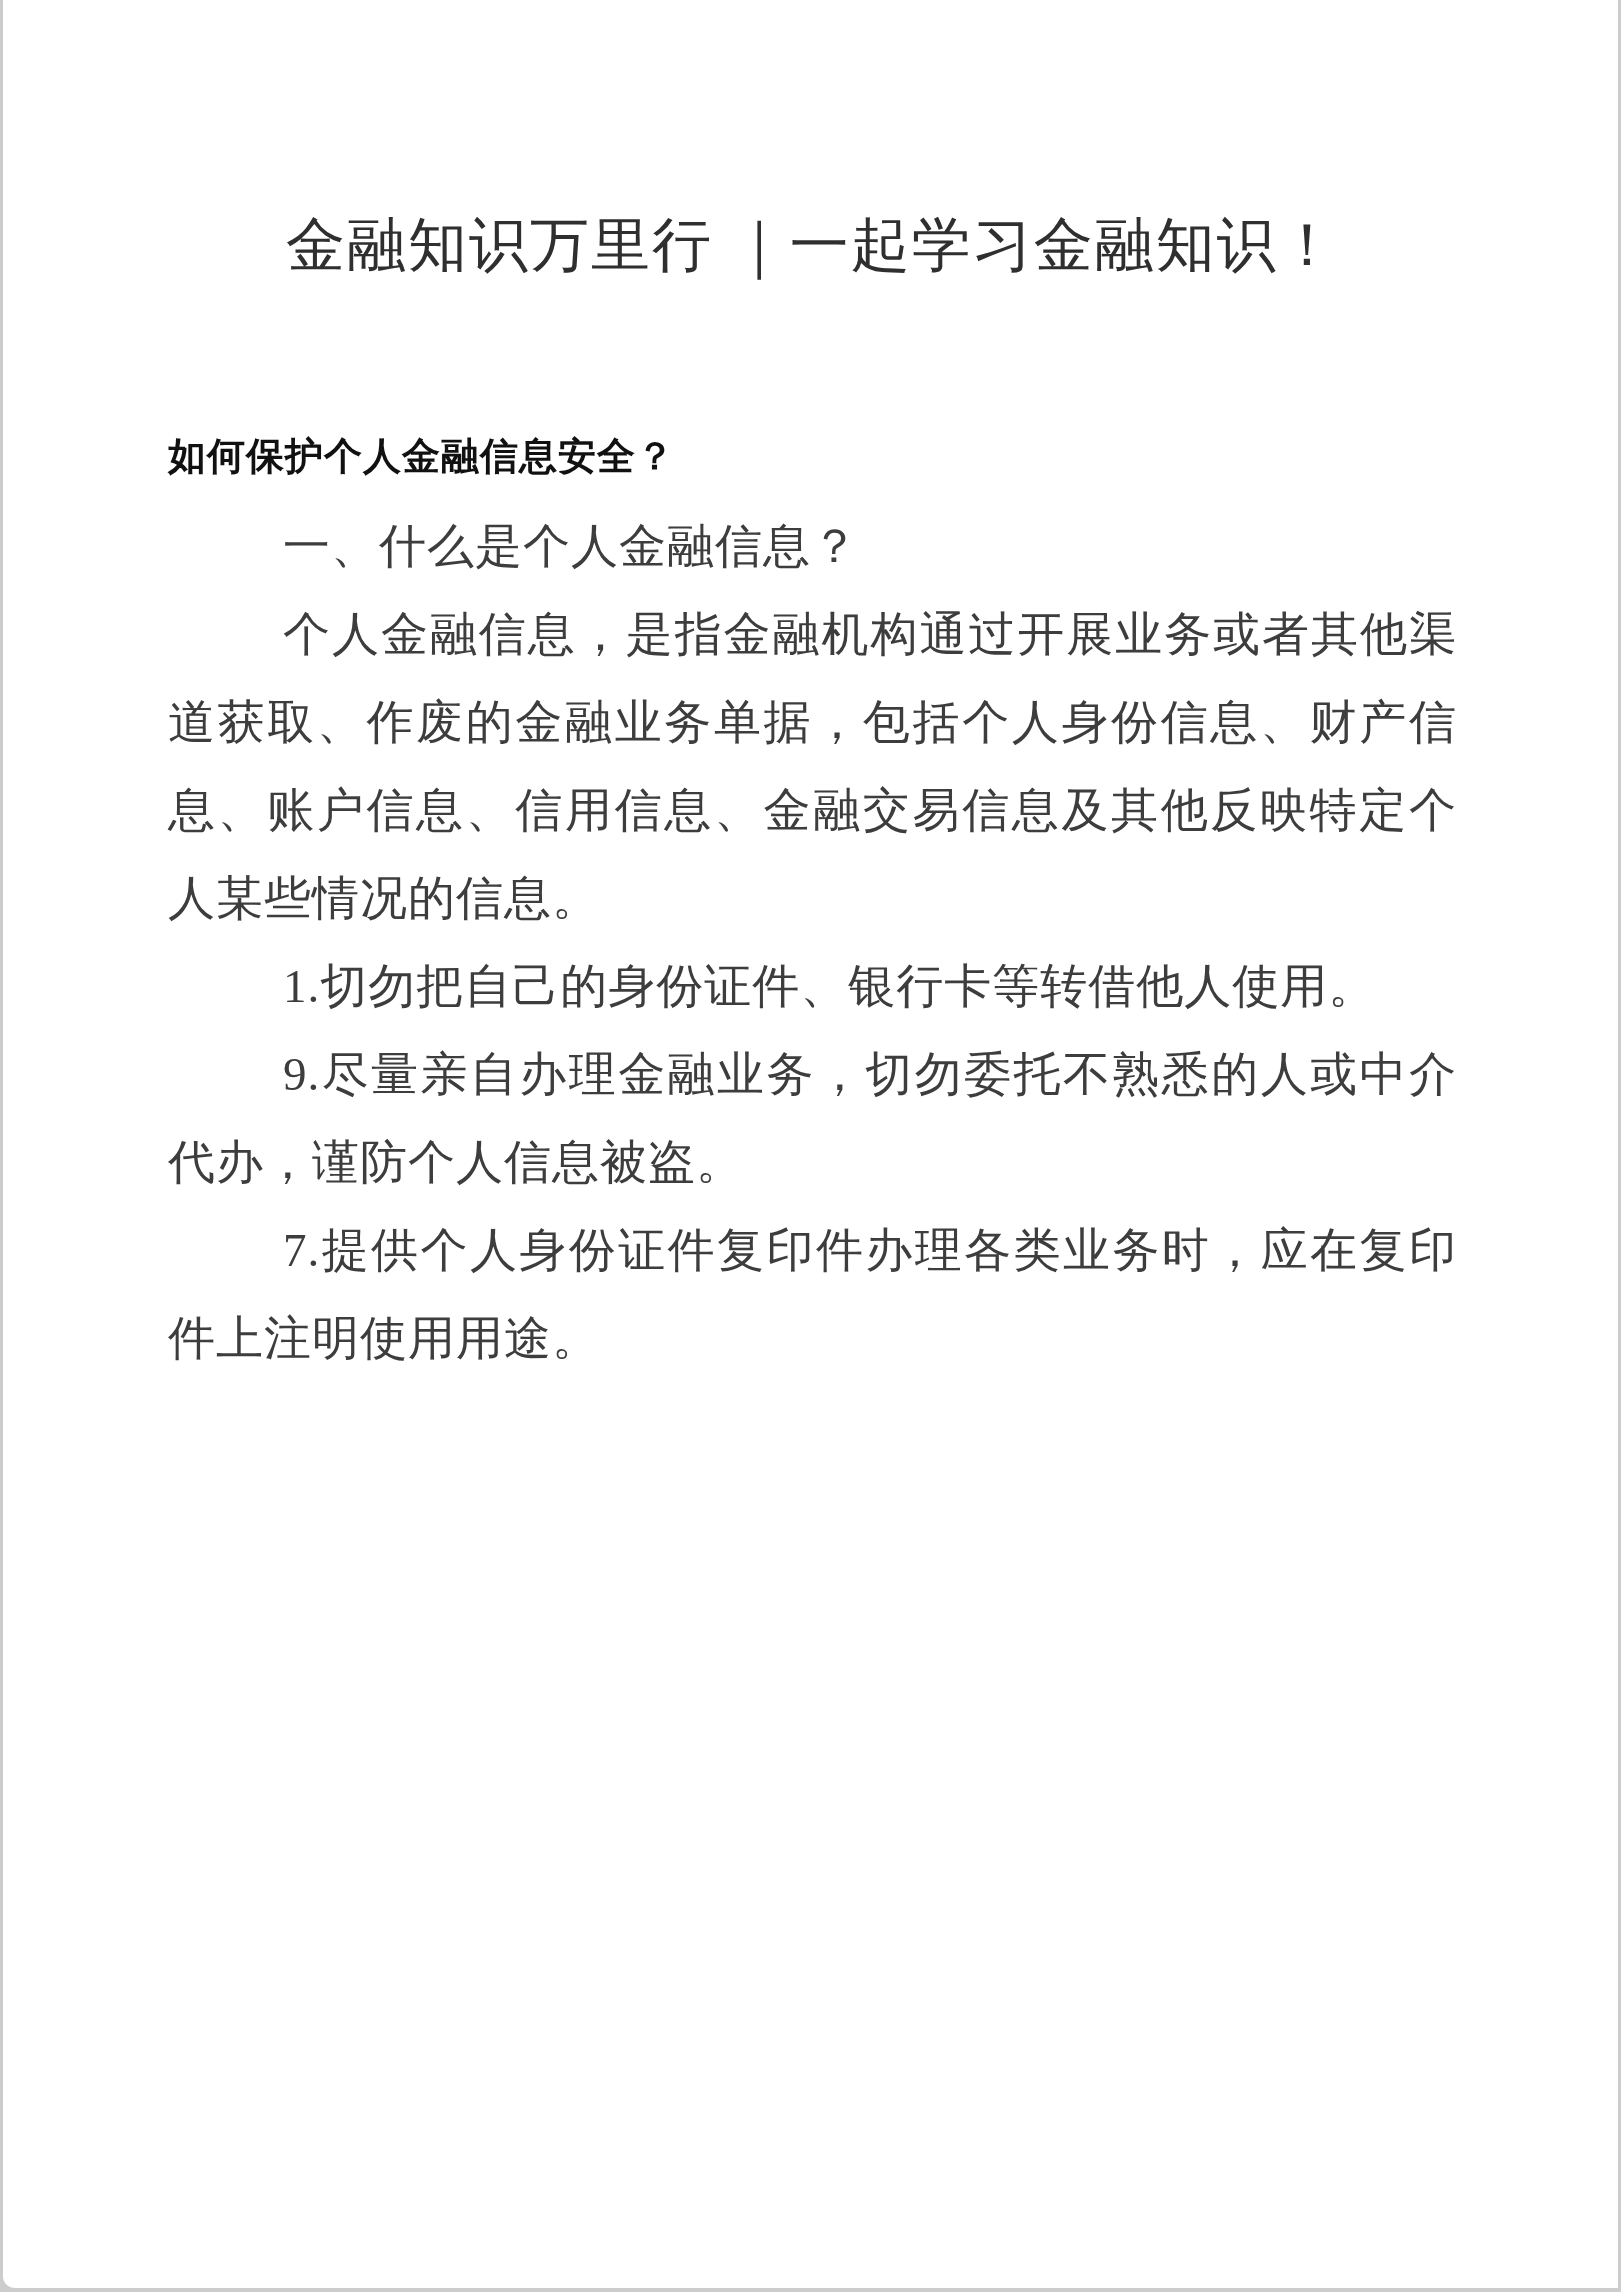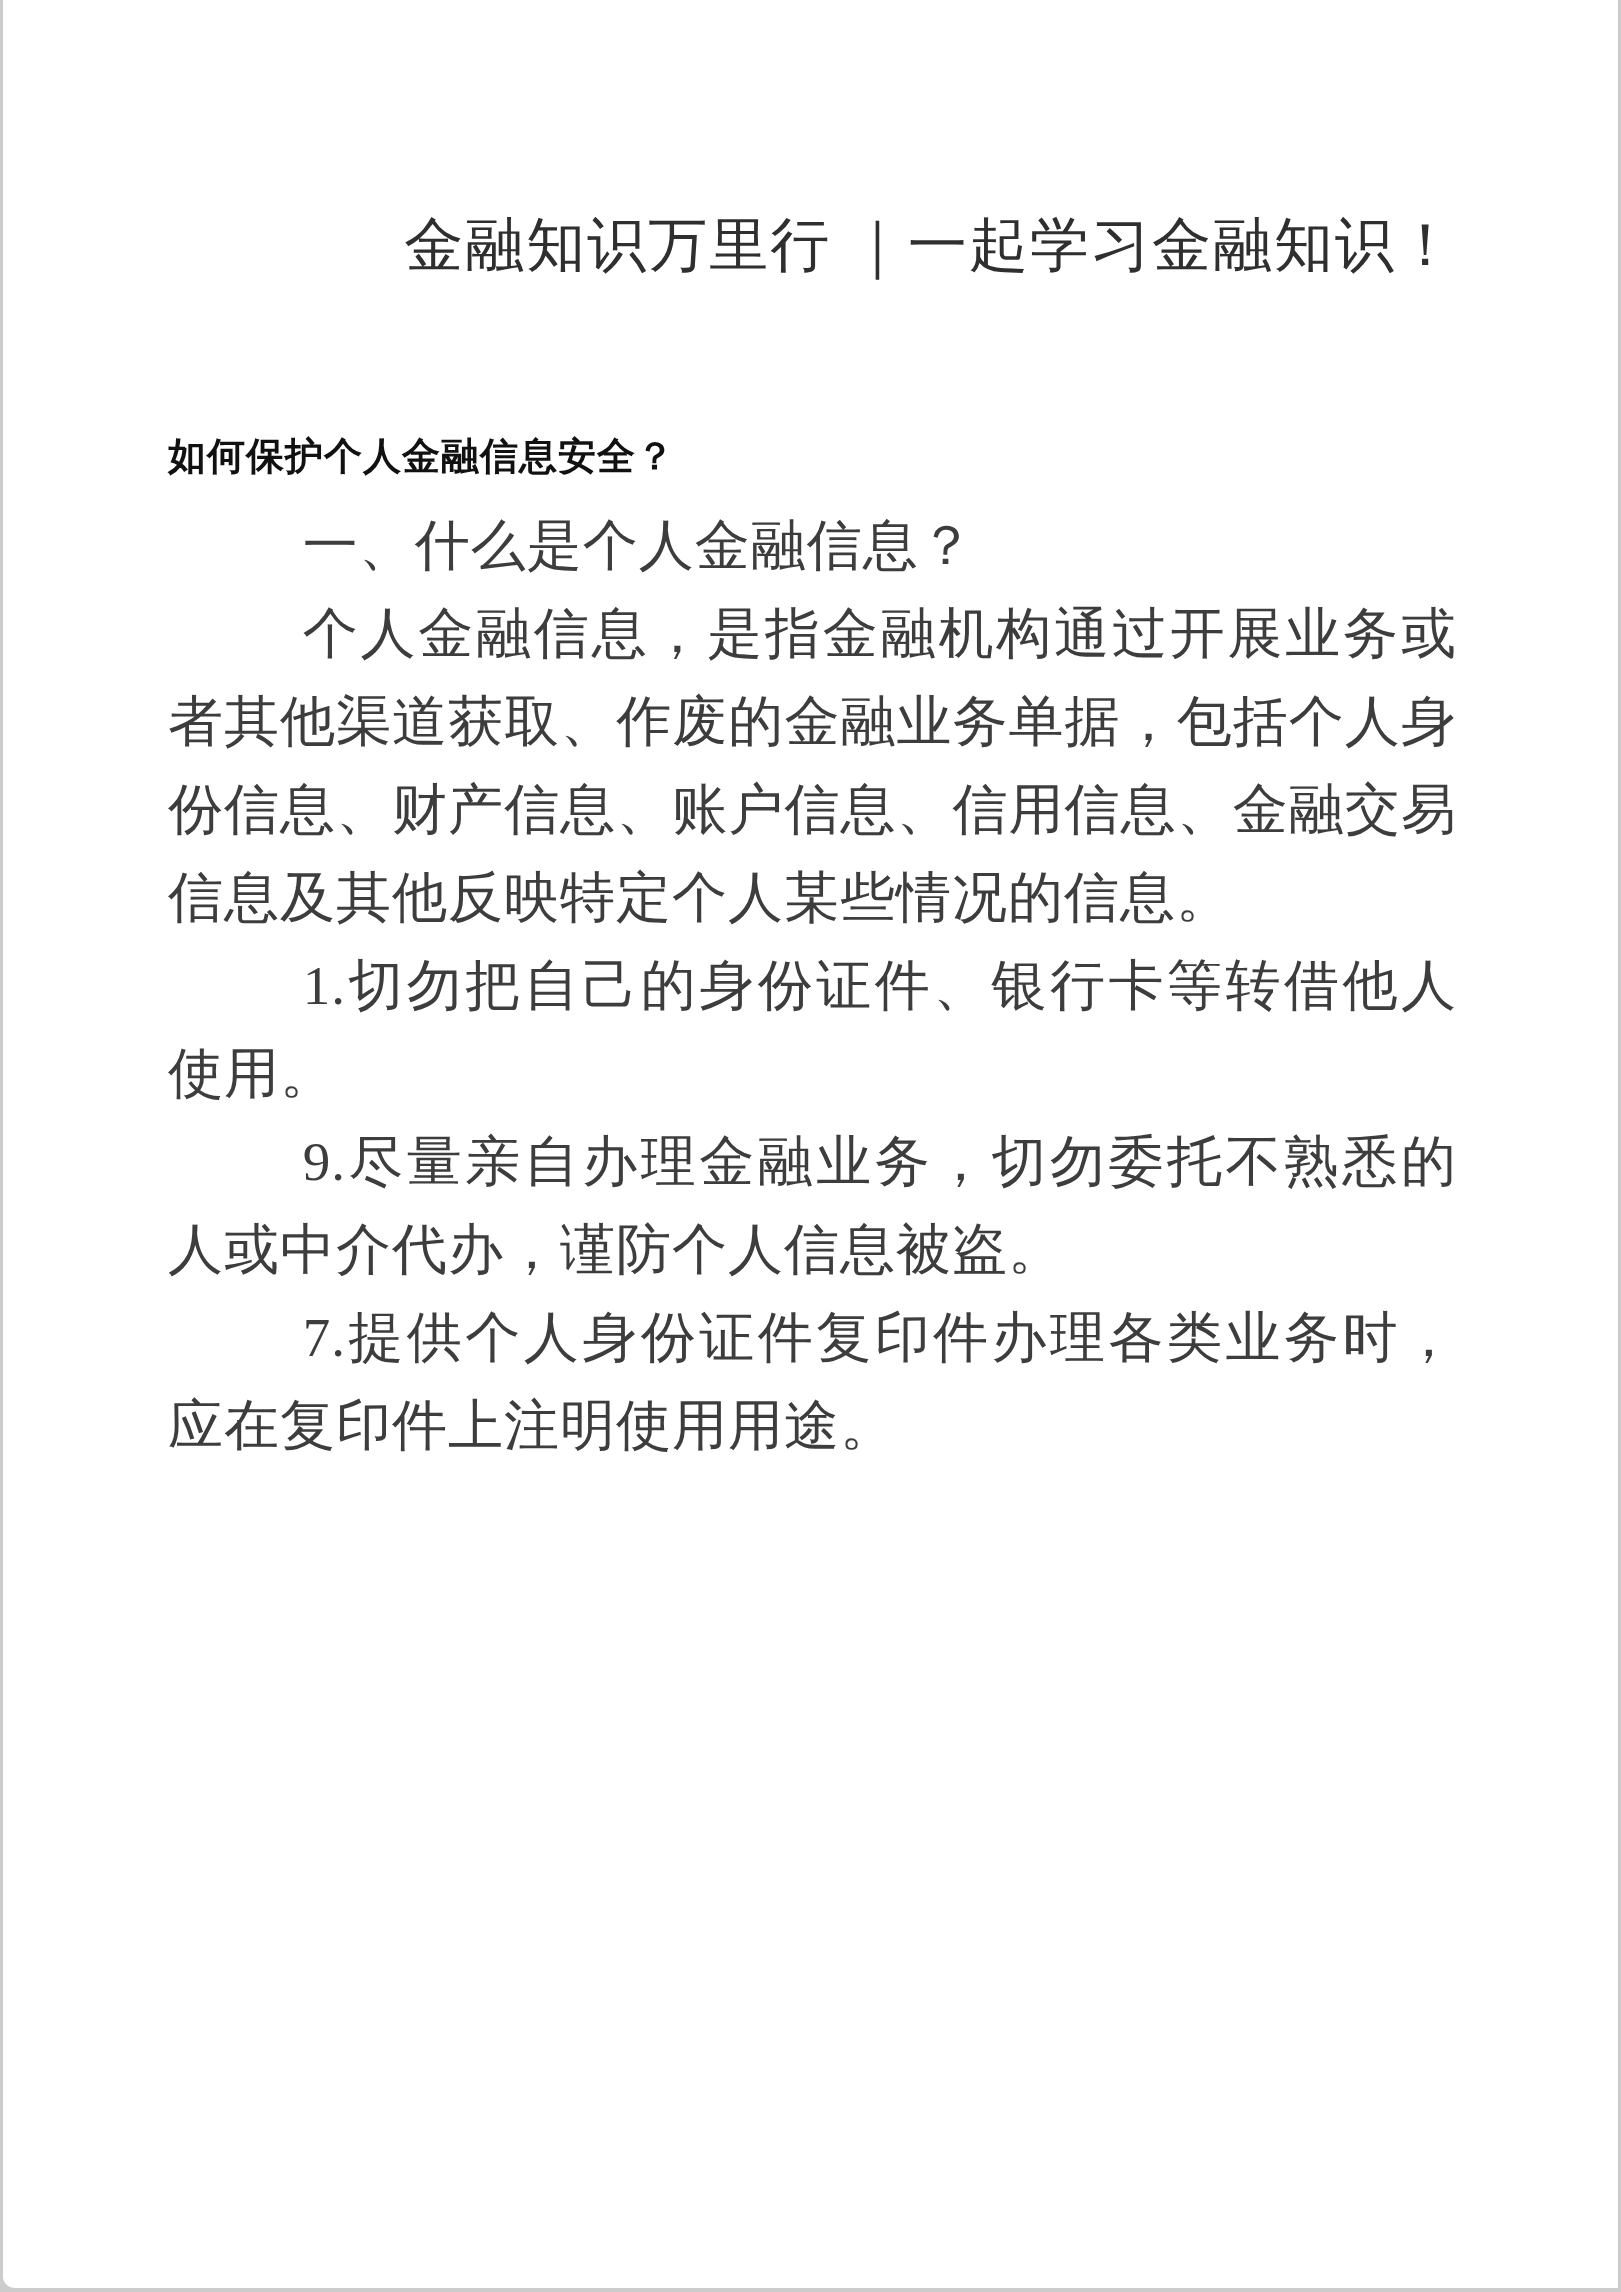--- a/index.html
+++ b/index.html
@@ -20,21 +20,21 @@
     width: 1615px;
     height: 2288px;
     background: #ffffff;
     border-radius: 0 0 0 11.8px;
     box-sizing: border-box;
     padding: 0 161px 0 165px;
     color: #3d3d3d;
   }
   .doc-title {
     margin: 209px 0 0 0;
-    text-align: right;
+    text-align: center;
     font-family: "Liberation Serif", "DejaVu Serif", serif;
     font-weight: 500;
     font-size: 59px;
     line-height: 73px;
     color: #2f2f2f;
     letter-spacing: 2px;
     white-space: nowrap;
   }
   .section-heading {
     margin: 149px 0 0 0;
@@ -44,21 +44,21 @@
     line-height: 51px;
     color: #111111;
     letter-spacing: 1px;
   }
   .body-text {
     margin-top: 19.6px;
   }
   .body-text p {
     margin: 0;
     font-family: "Liberation Serif", "DejaVu Serif", serif;
-    font-size: 55px;
+    font-size: 47px;
     line-height: 88px;
     text-indent: 2.45em;
     text-align: justify;
     text-justify: inter-ideograph;
     color: #3d3d3d;
     letter-spacing: 1px;
   }
 </style>
 </head>
 <body>

